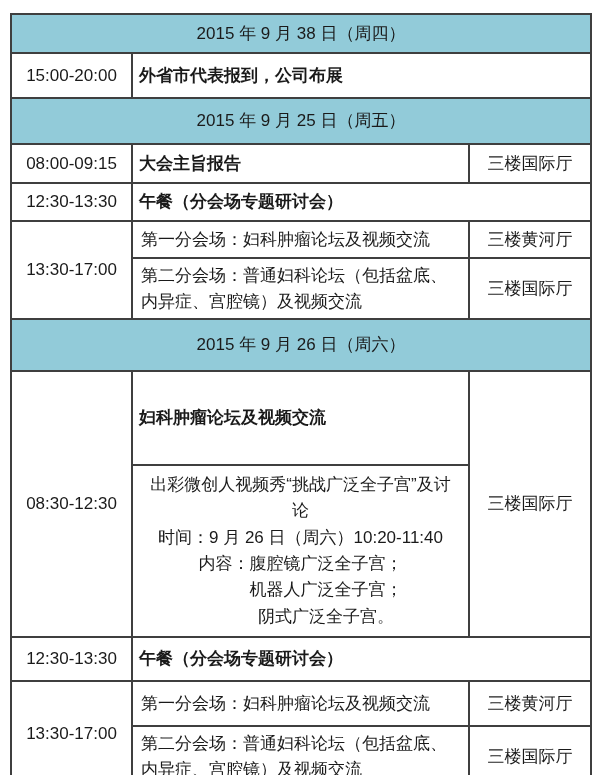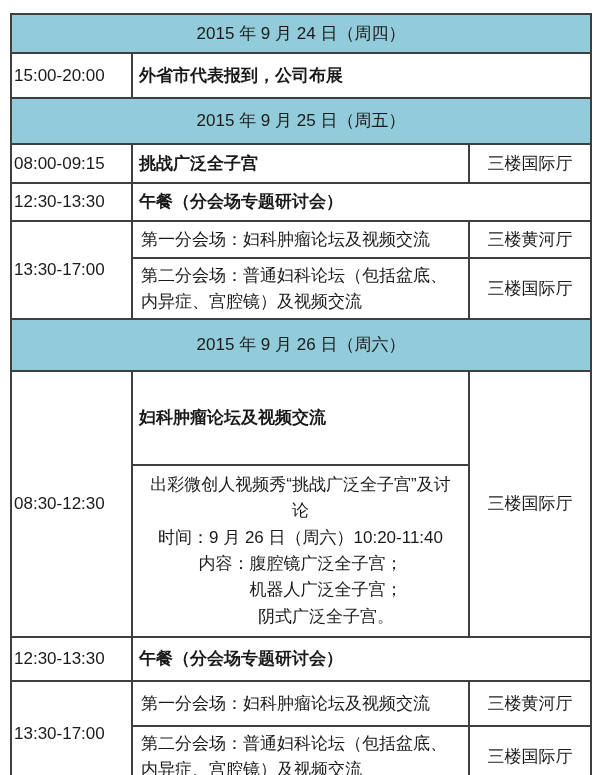--- a/index.html
+++ b/index.html
@@ -30,21 +30,21 @@
     vertical-align:middle;
     padding:2px 6px;
     line-height:1.5;
     overflow:hidden;
   }
   td.hdr{
     background:var(--header-bg);
     text-align:center;
   }
   td.time{
-    text-align:left;
+    text-align:center;
     padding:2px 2px;
     white-space:nowrap;
     border-radius:10px;
   }
   td.evt-c{text-align:left;font-weight:bold;}
   td.evt-l{text-align:left;padding:4px 8px;}
   td.venue{text-align:center;padding:2px 4px;white-space:nowrap;}
   td.detail{
     text-align:center;
     padding:6px 9px;
@@ -58,33 +58,33 @@
 
 <table class="schedule">
   <colgroup>
     <col class="c-time">
       <col class="c-event">
       <col class="c-venue">
   </colgroup>
 
   <tbody>
       <tr style="height:39px;">
-    <td class="hdr" colspan="3">2015 年 9 月 24 日（周四）</td>
+    <td class="hdr" colspan="3">2015 年 9 月 38 日（周四）</td>
   </tr>
   <tr style="height:45px;">
     <td class="time">15:00-20:00</td>
     <td class="evt-c" colspan="2">外省市代表报到，公司布展</td>
   </tr>
 
   <tr style="height:46px;">
     <td class="hdr" colspan="3">2015 年 9 月 25 日（周五）</td>
   </tr>
   <tr style="height:39px;">
     <td class="time">08:00-09:15</td>
-    <td class="evt-c">挑战广泛全子宫</td>
+    <td class="evt-c">大会主旨报告</td>
     <td class="venue">三楼国际厅</td>
   </tr>
   <tr style="height:38px;">
     <td class="time">12:30-13:30</td>
     <td class="evt-c" colspan="2">午餐（分会场专题研讨会）</td>
   </tr>
   <tr style="height:37px;">
     <td class="time" rowspan="2">13:30-17:00</td>
     <td class="evt-l">第一分会场：妇科肿瘤论坛及视频交流</td>
     <td class="venue">三楼黄河厅</td>

